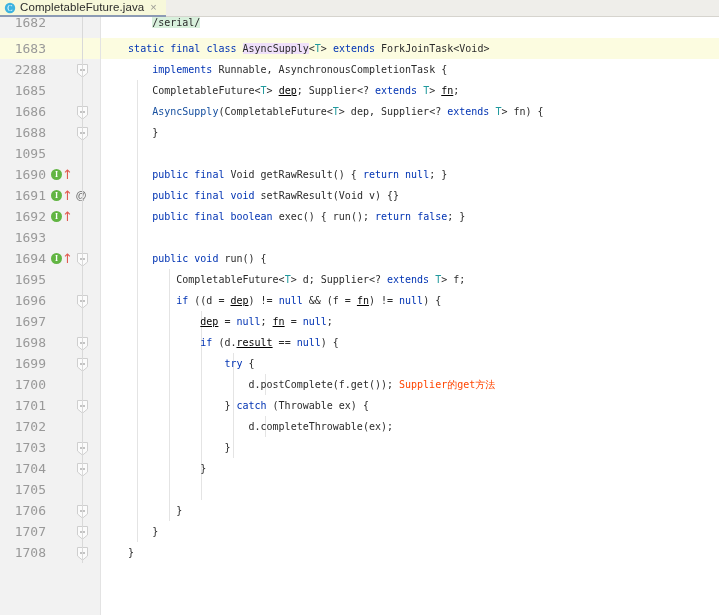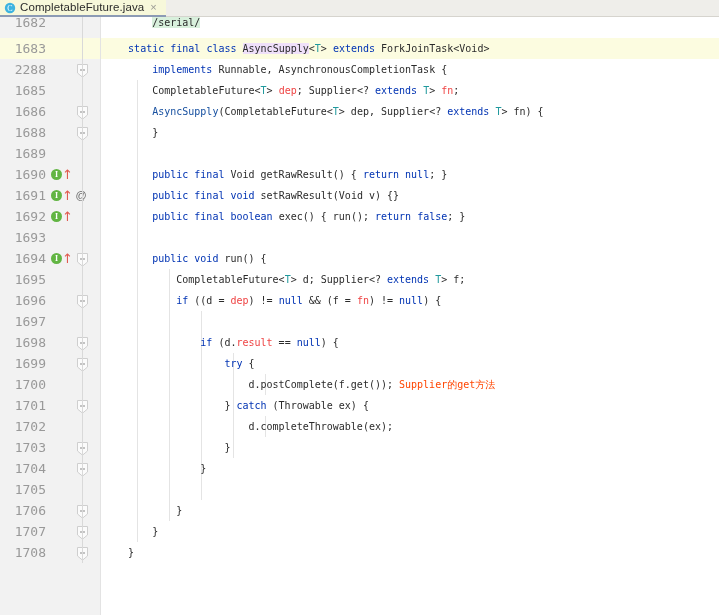--- a/index.html
+++ b/index.html
@@ -191,21 +191,21 @@
     position: absolute;
     top: 0;
     width: 1px;
     height: 21px;
     background: #e4e4e4;
   }
 
   
   .kw   { color: #0033b3; }
   .cls  { color: #2b2b2b; }
-  .fld  { color: #ef4444; }
+  .fld  { color: #000000; text-decoration: underline; }
   .tparam { color: #20999d; }
   .ctor { color: #1750a0; }
   .cmt-zh { color: #ff4500; }
   .plain { color: #2b2b2b; }
   .hl-cls { background: #efe0fa; }
   .hl-str { background: #d8f0dc; }
 
   
   .row.clipped .code { top: -5px; }
   .row.clipped .lnum { top: -5px; }
@@ -283,21 +283,21 @@
               <path d="M1.5 0.5 H11.5 V9 L6.5 13.2 L1.5 9 Z" fill="#fbfbfb" stroke="#cfcfcf" stroke-width="1"></path>
               <line x1="4" y1="6" x2="9" y2="6" stroke="#9e9e9e" stroke-width="1.2"></line>
             </svg></div>
           <div class="fold-line"></div>
           <div class="iguide" style="left: 136.62px;"></div>
           <div class="code"><span class="plain">        }</span></div>
         </div>
         <div class="row">
           <div class="num-hl"></div>
           <div class="code-hl"></div>
-          <div class="lnum">1689</div>
+          <div class="lnum">1095</div>
           <div class="fold-line"></div>
           <div class="iguide" style="left: 136.62px;"></div>
           <div class="code"></div>
         </div>
         <div class="row">
           <div class="num-hl"></div>
           <div class="code-hl"></div>
           <div class="lnum">1690</div>
           <div class="marker-impl">I</div>
           <div class="marker-override">↑</div>
@@ -371,20 +371,21 @@
           <div class="code"><span class="plain">            </span><span class="kw">if</span><span class="plain"> ((d = </span><span class="fld">dep</span><span class="plain">) != </span><span class="kw">null</span><span class="plain"> &amp;&amp; (f = </span><span class="fld">fn</span><span class="plain">) != </span><span class="kw">null</span><span class="plain">) {</span></div>
         </div>
         <div class="row">
           <div class="num-hl"></div>
           <div class="code-hl"></div>
           <div class="lnum">1697</div>
           <div class="fold-line"></div>
           <div class="iguide" style="left: 136.62px;"></div>
           <div class="iguide" style="left: 168.74px;"></div>
           <div class="iguide" style="left: 200.86px;"></div>
+          <div class="code"><span class="plain">                </span><span class="fld">dep</span><span class="plain"> = </span><span class="kw">null</span><span class="plain">; </span><span class="fld">fn</span><span class="plain"> = </span><span class="kw">null</span><span class="plain">;</span></div>
         </div>
         <div class="row">
           <div class="num-hl"></div>
           <div class="code-hl"></div>
           <div class="lnum">1698</div>
           <div class="fold"><svg width="13" height="14" viewBox="0 0 13 14">
               <path d="M1.5 0.5 H11.5 V9 L6.5 13.2 L1.5 9 Z" fill="#fbfbfb" stroke="#cfcfcf" stroke-width="1"></path>
               <line x1="4" y1="6" x2="9" y2="6" stroke="#9e9e9e" stroke-width="1.2"></line>
             </svg></div>
           <div class="fold-line"></div>

